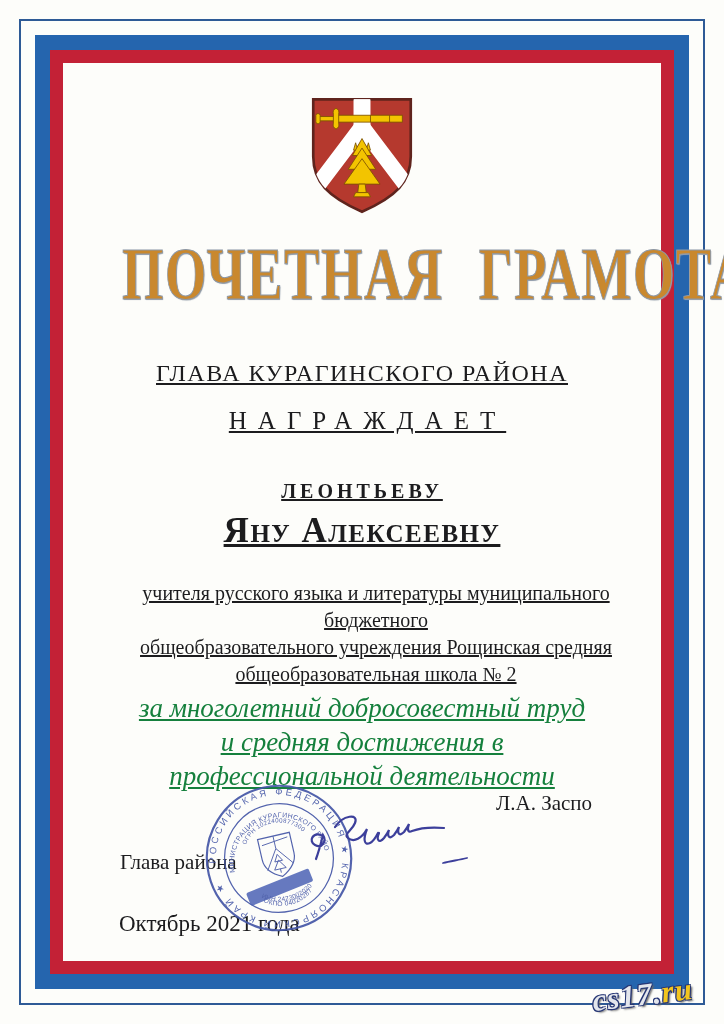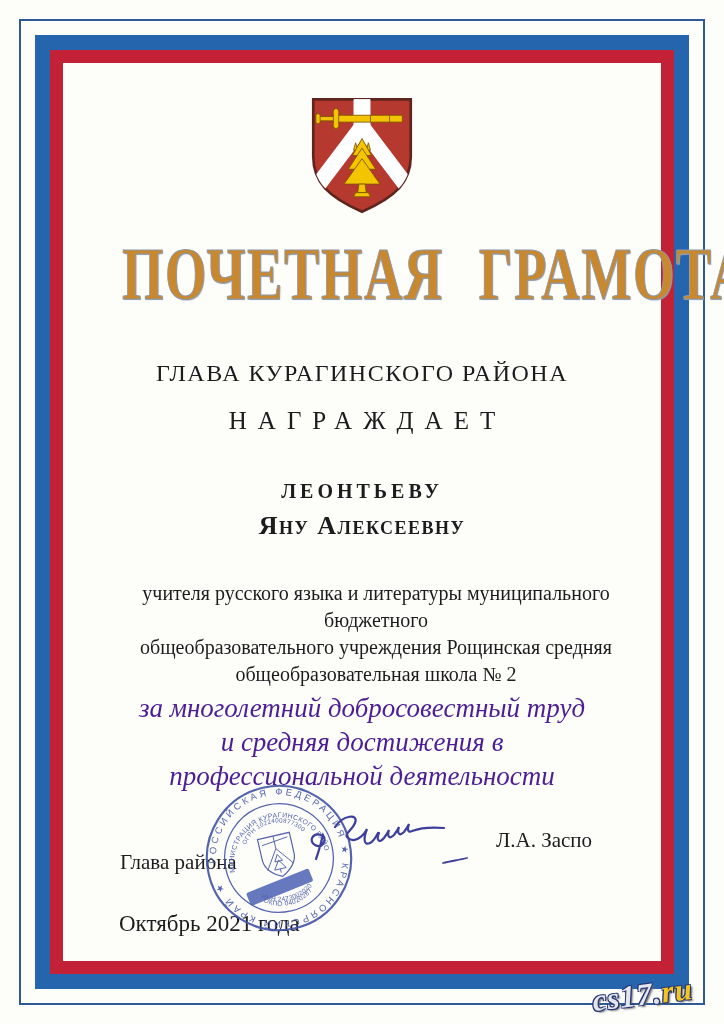--- a/index.html
+++ b/index.html
@@ -26,30 +26,30 @@
     display:inline-block;
     transform:scaleX(0.72);
     transform-origin:center;
     font-weight:bold;font-size:74px;line-height:74px;
     color:#c9882e;
     word-spacing:0.38em;letter-spacing:2px;
     -webkit-text-stroke:1px #8d99a8;
     text-shadow:1px 1px 1px #9aa4b0;
   }
 
-  .center-line{position:absolute;left:64px;right:64px;text-align:center;}
+  .center-line{position:absolute;left:64px;right:64px;text-align:center;text-decoration:underline;}
   .issuer{top:360px;font-size:24px;letter-spacing:1.5px;}
   .action{top:407px;font-size:25px;letter-spacing:11px;padding-left:11px;}
   .surname{top:480px;font-size:20px;font-weight:bold;letter-spacing:4px;}
-  .name{top:511px;font-size:26px;font-weight:bold;font-variant:small-caps;letter-spacing:1.5px;}
+  .name{top:511px;font-size:35px;font-weight:bold;font-variant:small-caps;letter-spacing:1.5px;}
   .description{top:580px;font-size:20px;line-height:27px;padding-left:28px;}
-  .citation{top:691px;font-size:27px;line-height:34px;font-style:italic;color:#4c1d95;}
+  .citation{top:691px;font-size:27px;line-height:34px;font-style:italic;color:#15803d;}
 
   .sig-position{position:absolute;left:120px;top:838px;font-size:21px;margin-top:12px;}
-  .sig-name{position:absolute;left:496px;top:828px;font-size:21px;}
+  .sig-name{position:absolute;left:496px;top:791px;font-size:21px;}
   .date-line{position:absolute;left:119px;top:911px;font-size:23px;}
 
   
   .stamp{
     position:absolute;left:200px;top:779px;width:158px;height:158px;
     transform:rotate(-13deg);opacity:0.92;
   }
   .stamp text{fill:#4557a7;font-family:"Liberation Sans","DejaVu Sans",sans-serif;}
 
   

